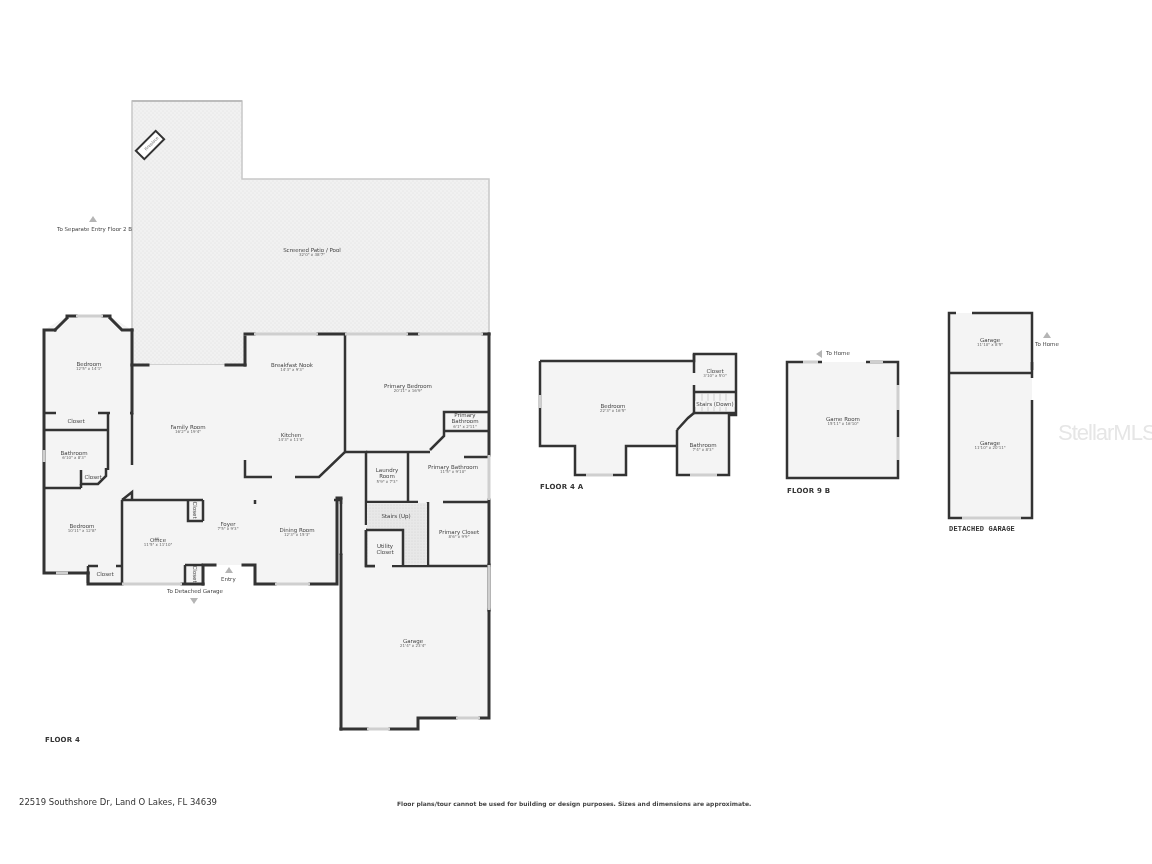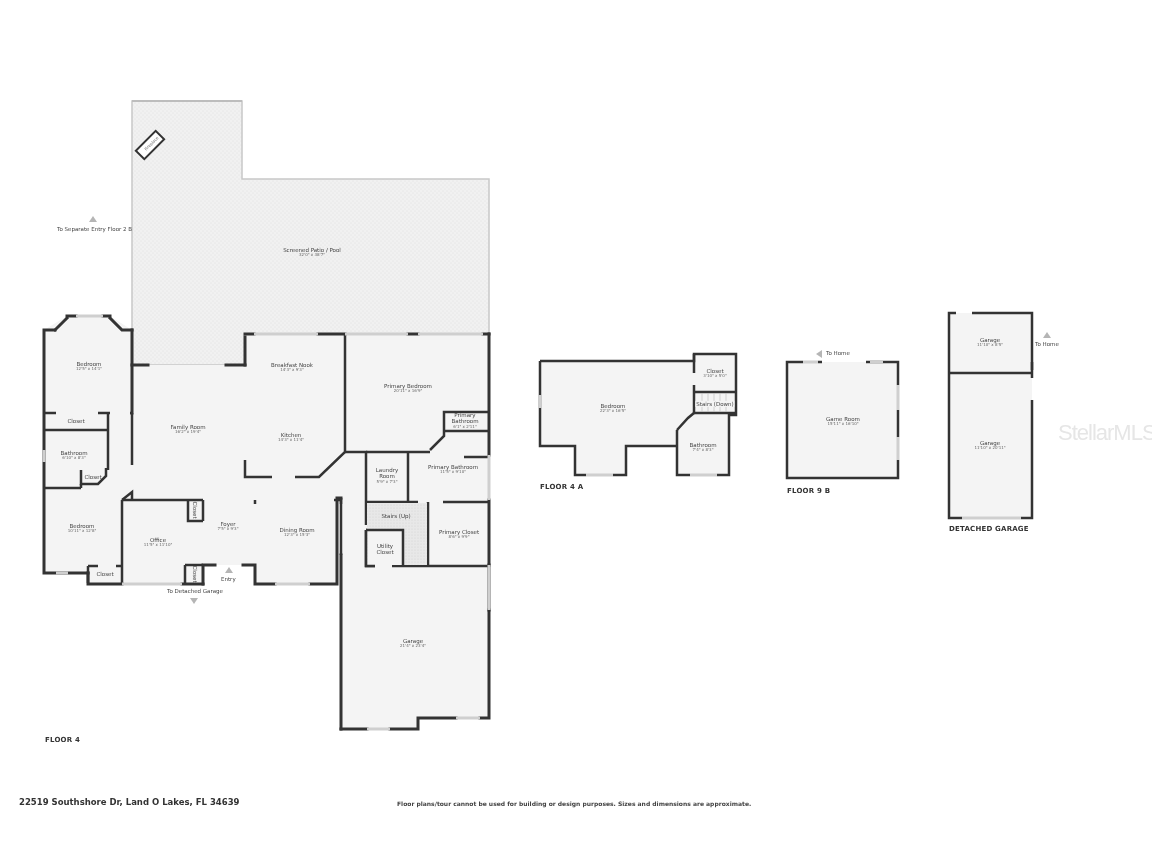--- a/index.html
+++ b/index.html
@@ -3,21 +3,21 @@
 <meta charset="utf-8">
 <style>
   html,body{margin:0;padding:0;background:#ffffff;}
   body{width:1152px;height:864px;position:relative;overflow:hidden;font-family:"DejaVu Sans","Liberation Sans",sans-serif;color:#3a3a3a;}
   svg{position:absolute;left:0;top:0;}
   .room-label{position:absolute;text-align:center;transform:translate(-50%,-50%);line-height:1.15;white-space:nowrap;}
   .room-name{font-size:5.5px;color:#444;display:block;}
   .room-dim{font-size:4px;color:#666;display:block;}
   .floor-label{position:absolute;font-size:7px;font-weight:bold;color:#333;letter-spacing:0.2px;}
   .note{position:absolute;font-size:5.5px;color:#444;white-space:nowrap;}
-  .address{position:absolute;left:19px;top:797px;font-size:8.5px;font-weight:bold;color:#333;}
+  .address{position:absolute;left:19px;top:797px;font-size:8.5px;font-weight:normal;color:#333;}
   .disclaimer{position:absolute;left:397px;top:800px;font-size:6px;font-weight:bold;color:#444;}
   .watermark{position:absolute;left:1058px;top:420px;font-size:22px;color:#e6e6e6;letter-spacing:-1px;font-family:"Liberation Sans",sans-serif;}
   .tri{position:absolute;width:0;height:0;}
 </style>
 </head>
 <body>
 
 <svg width="1152" height="864" viewBox="0 0 1152 864">
   <defs>
     <pattern id="dots" width="4" height="4" patternUnits="userSpaceOnUse">
@@ -323,18 +323,18 @@
 <div class="room-label" style="left:990px;top:342px;">
   <span class="room-name">Garage</span>
   <span class="room-dim">11'10" x 8'5"</span>
 </div>
 <div class="room-label" style="left:990px;top:445px;">
   <span class="room-name">Garage</span>
   <span class="room-dim">11'10" x 20'11"</span>
 </div>
 <div class="tri" style="left:1043px;top:332px;border-left:4px solid transparent;border-right:4px solid transparent;border-bottom:6px solid #b5b5b5;"></div>
 <div class="note" style="left:1035px;top:341px;">To Home</div>
-<div class="floor-label" style="left:949px;top:525px;">DETACHED GARAGE</div>
+<div class="floor-label" style="left:949px;top:525px;font-family:Liberation Mono, monospace;">DETACHED GARAGE</div>
 
 <div class="watermark">StellarMLS</div>
 
 <div class="address">22519 Southshore Dr, Land O Lakes, FL 34639</div>
 <div class="disclaimer">Floor plans/tour cannot be used for building or design purposes. Sizes and dimensions are approximate.</div>
 
 </body></html>

